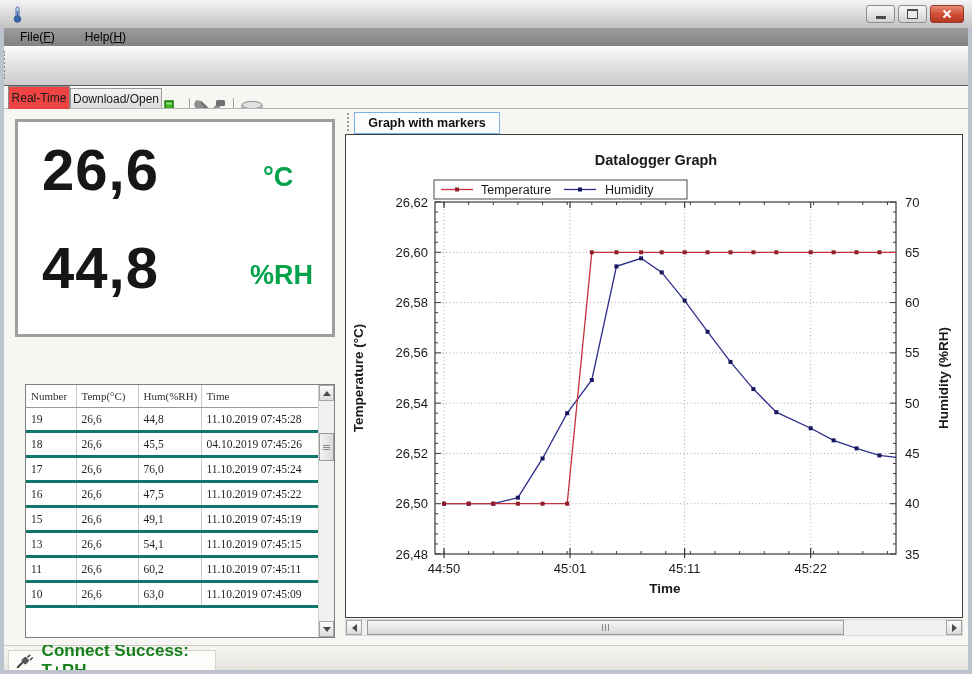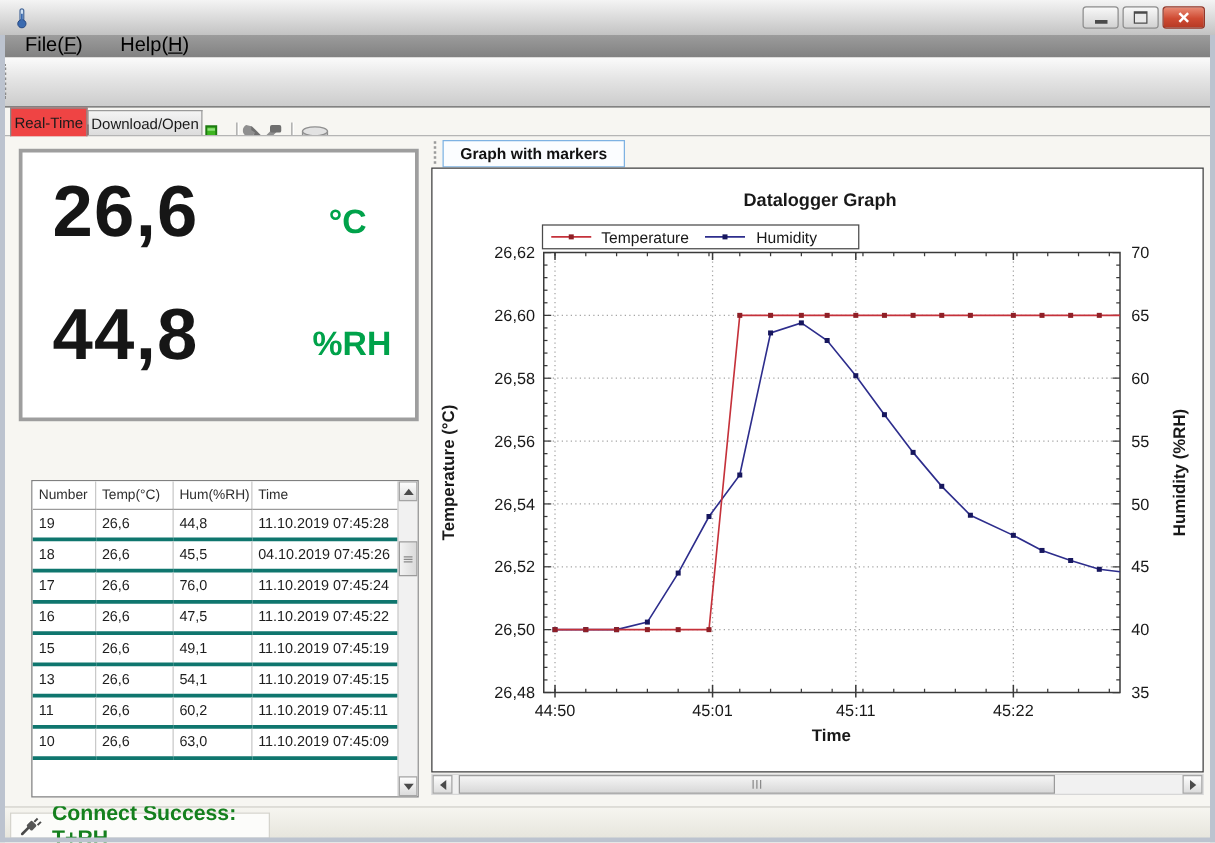--- a/index.html
+++ b/index.html
@@ -14,21 +14,21 @@
   .win-buttons{position:absolute;right:8px;top:5px;display:flex;gap:3px;}
   .winbtn{width:29px;height:18px;border:1px solid #8e8e8e;border-radius:3px;
     background:linear-gradient(#f8f8f8,#d2d2d2);display:flex;align-items:center;justify-content:center;box-sizing:border-box;}
   .winbtn.close{width:34px;border-color:#93382a;background:linear-gradient(#e88a74,#cf4b33 55%,#b63a24);}
   .glyph-min{width:10px;height:3px;background:#4a4a4a;margin-top:7px;}
   .glyph-max{width:9px;height:7px;border:1px solid #4a4a4a;border-top-width:2px;background:#e9e9e9;}
 
   
   .menubar{position:absolute;left:0;top:28px;width:972px;height:18px;
     background:linear-gradient(#9c9c9c,#818181);display:flex;align-items:center;}
-  .menu-item{font-size:16px;color:#000;padding:0 10px;margin-left:10px;cursor:default;}
+  .menu-item{font-size:12px;color:#000;padding:0 10px;margin-left:10px;cursor:default;}
   .accel{text-decoration:underline;}
 
   
   .toolbar{position:absolute;left:0;top:46px;width:972px;height:40px;
     background:linear-gradient(#fbfbfb,#e4e4e4 45%,#cccccc);border-bottom:1px solid #5f5f5f;box-sizing:border-box;}
   .tb-grip{position:absolute;left:3px;top:5px;width:3px;height:28px;border-left:2px dotted #8a8a8a;}
   .tb-btn{position:absolute;top:50px;width:36px;height:34px;display:flex;align-items:center;justify-content:center;}
   .tb-btn.active{top:48px;width:40px;height:38px;border:1px solid #5c9ccc;border-radius:2px;
     background:linear-gradient(#eaf4fc,#cfe6f8);box-sizing:border-box;}
   .tb-sep{position:absolute;top:52px;width:1px;height:27px;background:#9f9f9f;box-shadow:1px 0 0 #ffffff;}
@@ -49,21 +49,21 @@
   .big-val{position:absolute;font-size:58px;font-weight:bold;color:#161616;letter-spacing:1px;}
   .val-temp{left:24px;top:14px;}
   .val-hum{left:24px;top:112px;}
   .unit{position:absolute;font-size:27px;font-weight:bold;color:#00a24a;}
   .unit-temp{left:245px;top:40px;}
   .unit-hum{left:232px;top:138px;}
 
   
   .table-wrap{position:absolute;left:25px;top:275px;width:310px;height:254px;background:#ffffff;
     border:1px solid #808080;box-sizing:border-box;overflow:hidden;}
-  table.log{border-collapse:collapse;width:292px;table-layout:fixed;}
+  table.log{border-collapse:collapse;width:292px;table-layout:fixed;font-family:Liberation Serif, serif;}
   table.log th{font-weight:normal;color:#2e2e2e;text-align:left;font-size:11px;height:22px;
     border-bottom:1px solid #9a9a9a;border-right:1px solid #c9c9c9;padding:0 0 0 5px;background:#ffffff;}
   table.log td{font-size:11.5px;color:#1e1e1e;height:22px;border-bottom:3px solid #0f766e;
     border-right:1px solid #c9c9c9;padding:0 0 0 5px;white-space:nowrap;overflow:hidden;margin-top:35px;}
   .c0{width:50px;} .c1{width:62px;} .c2{width:63px;} .c3{width:117px;}
   .vscroll{position:absolute;right:0;top:0;width:16px;height:100%;background:#f1f1f1;border-left:1px solid #d0d0d0;box-sizing:border-box;}
   .sbtn{position:absolute;left:0;width:15px;height:16px;background:linear-gradient(#fdfdfd,#dcdcdc);
     border:1px solid #a5a5a5;box-sizing:border-box;display:flex;align-items:center;justify-content:center;}
   .arr-up{width:0;height:0;border-left:4px solid transparent;border-right:4px solid transparent;border-bottom:5px solid #4a4a4a;}
   .arr-dn{width:0;height:0;border-left:4px solid transparent;border-right:4px solid transparent;border-top:5px solid #4a4a4a;}

